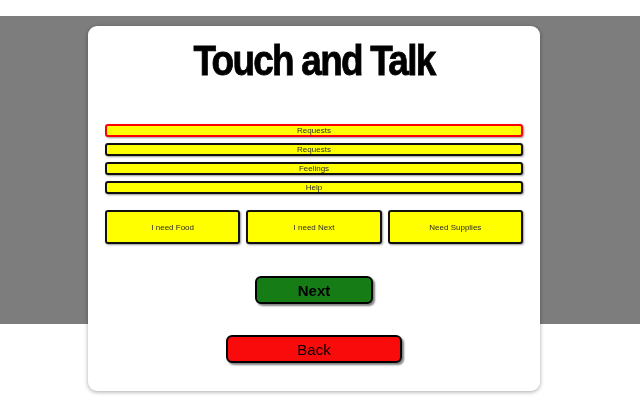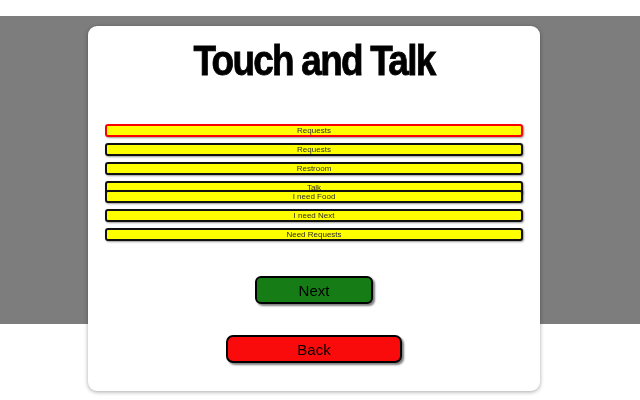--- a/index.html
+++ b/index.html
@@ -37,21 +37,21 @@
     -webkit-text-stroke: 0.8px #000;
     white-space: nowrap;
   }
   .row {
     position: absolute;
     left: 17px; right: 17px;
     display: flex;
     gap: 6px;
   }
   .row-categories { top: 98px; flex-direction: column; }
-  .row-phrases    { top: 164px; flex-direction: column; }
+  .row-phrases    { top: 184px; }
   .tile-btn {
     flex: 1 1 0;
     height: 34px;
     background: var(--tile, #ffff00);
     border: 2px solid var(--tile-border, #111111);
     border-radius: 3px;
     box-shadow: 1px 1px 2px rgba(0,0,0,0.4);
     font-family: "Liberation Sans", sans-serif;
     font-size: 8px;
     color: #2a2a2a;
@@ -70,46 +70,46 @@
     font-family: "Liberation Sans", sans-serif;
     font-size: 15px;
     color: #000;
     padding: 0;
     cursor: pointer;
   }
   .nav-next {
     top: 250px; left: 167px;
     width: 118px; height: 28px;
     background: var(--next, #167d16);
+    font-weight: bold;
   }
   .nav-back {
     top: 309px; left: 138px;
     width: 176px; height: 28px;
     background: var(--back, #fa0b0b);
-    border-radius: 7px;
   }
 </style>
 </head>
 <body>
 
 <div class="stage">
   <div class="card">
 
     <h1 class="title">Touch and Talk</h1>
 
     <div class="row row-categories">
       <button class="tile-btn selected">Requests</button>
       <button class="tile-btn">Requests</button>
-      <button class="tile-btn">Restroom</button>
-      <button class="tile-btn">Talk</button>
+      <button class="tile-btn">Feelings</button>
+      <button class="tile-btn">Help</button>
     </div>
 
     <div class="row row-phrases">
       <button class="tile-btn">I need Food</button>
       <button class="tile-btn">I need Next</button>
-      <button class="tile-btn">Need Requests</button>
+      <button class="tile-btn">Need Supplies</button>
     </div>
 
     <button class="nav-btn nav-next">Next</button>
     <button class="nav-btn nav-back">Back</button>
 
   </div>
 </div>
 
 </body></html>

